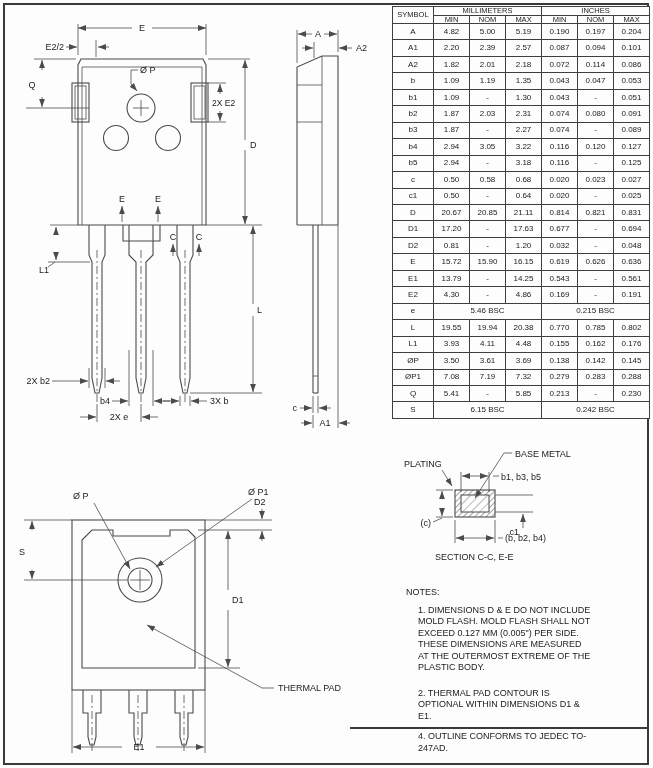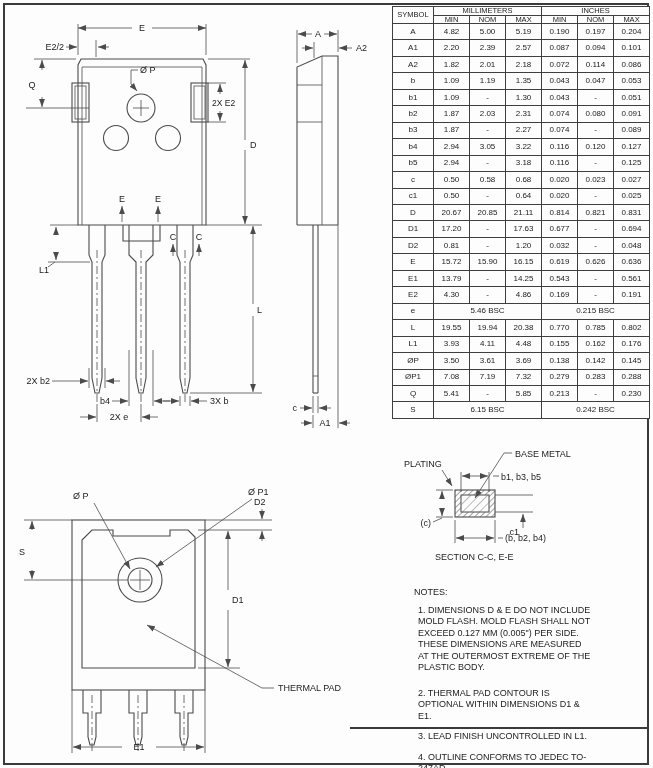--- a/index.html
+++ b/index.html
@@ -17,21 +17,21 @@
 
   
   .dim-table{position:absolute;left:392px;top:6px;width:257px;height:413px;background:#fdfdfd;}
   .dim-table table{width:100%;height:100%;border-collapse:collapse;table-layout:fixed;padding-left:24px;}
   .dim-table th,.dim-table td{border:1px solid #3f3f3f;font-size:8px;font-weight:400;
         text-align:center;vertical-align:middle;padding:0;line-height:1;color:#1b1b1b;}
   .dim-table th{font-size:7.5px;}
 
   
   .notes{position:absolute;left:406px;top:587px;width:186px;font-size:9px;line-height:1.28;color:#1b1b1b;}
-  .notes .notes-title{margin:0 0 6px 8px;}
+  .notes .notes-title{margin:0 0 6px 0;}
   .notes p{margin:0 0 9px 12px;}
   .notes p.n1{margin-bottom:14px;}
 
   
   .tb-rule{position:absolute;left:350px;top:727px;width:299px;height:2px;background:#3a3a3a;}
   .title-block{position:absolute;left:350px;top:738px;width:295px;height:25px;border:2px solid #3a3a3a;
         display:flex;align-items:center;justify-content:center;font-size:18px;letter-spacing:1px;background:#fdfdfd;}
 </style>
 </head>
 <body>
@@ -551,18 +551,17 @@
             <td colspan="3">0.242 BSC</td>
           </tr>
         </tbody>
     </table>
   </div>
 
   <div class="notes">
     <div class="notes-title">NOTES:</div>
     <p class="n1">1. DIMENSIONS D &amp; E DO NOT INCLUDE MOLD FLASH. MOLD FLASH SHALL NOT EXCEED 0.127 MM (0.005") PER SIDE. THESE DIMENSIONS ARE MEASURED AT THE OUTERMOST EXTREME OF THE PLASTIC BODY.</p>
     <p>2. THERMAL PAD CONTOUR IS OPTIONAL WITHIN DIMENSIONS D1 &amp; E1.</p>
-    <p>3. LEAD FINISH UNCONTROLLED IN L1.</p>
     <p>4. OUTLINE CONFORMS TO JEDEC TO-247AD.</p>
   </div>
 
   <div class="tb-rule"></div>
 </div>
 
 </body></html>

